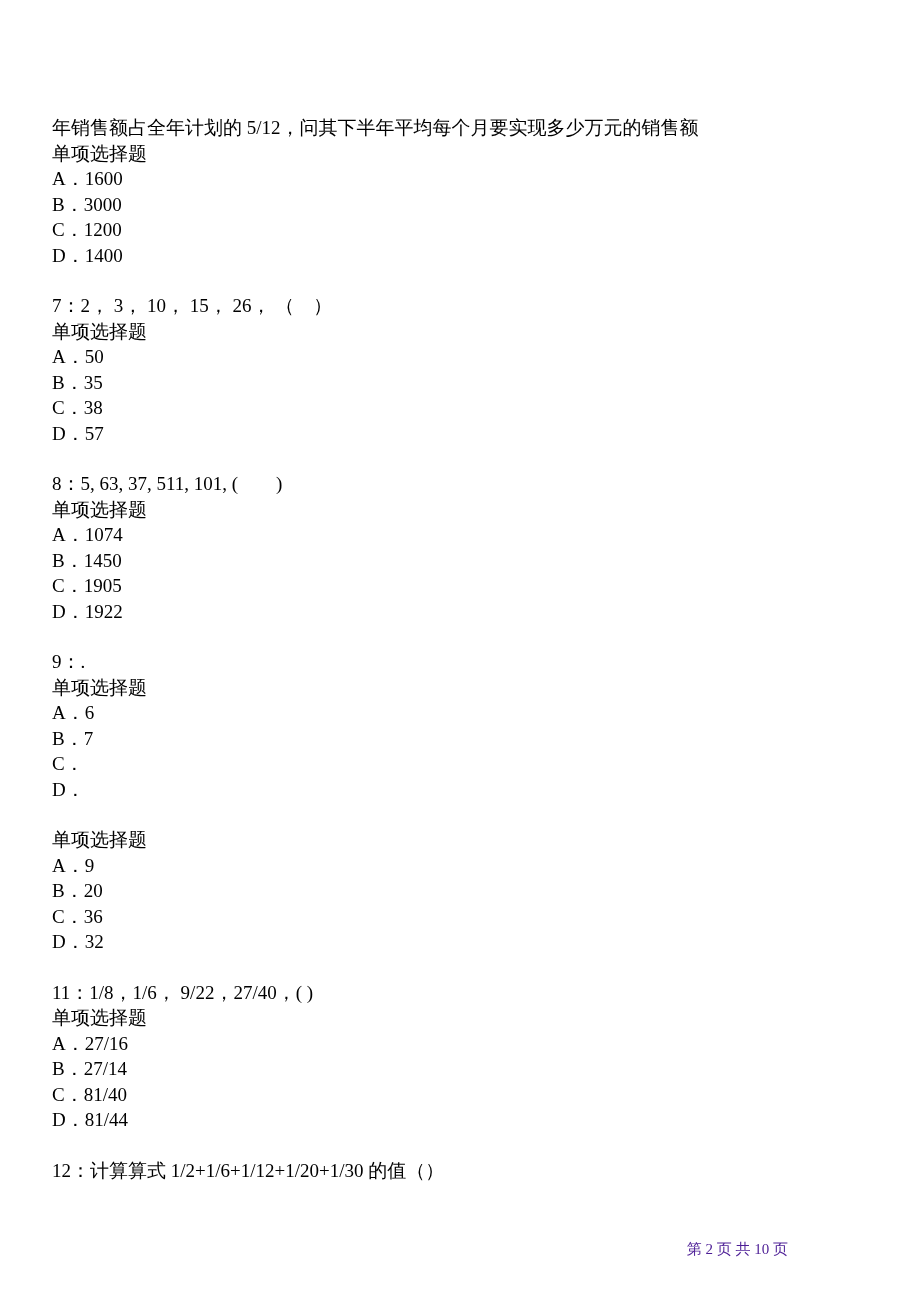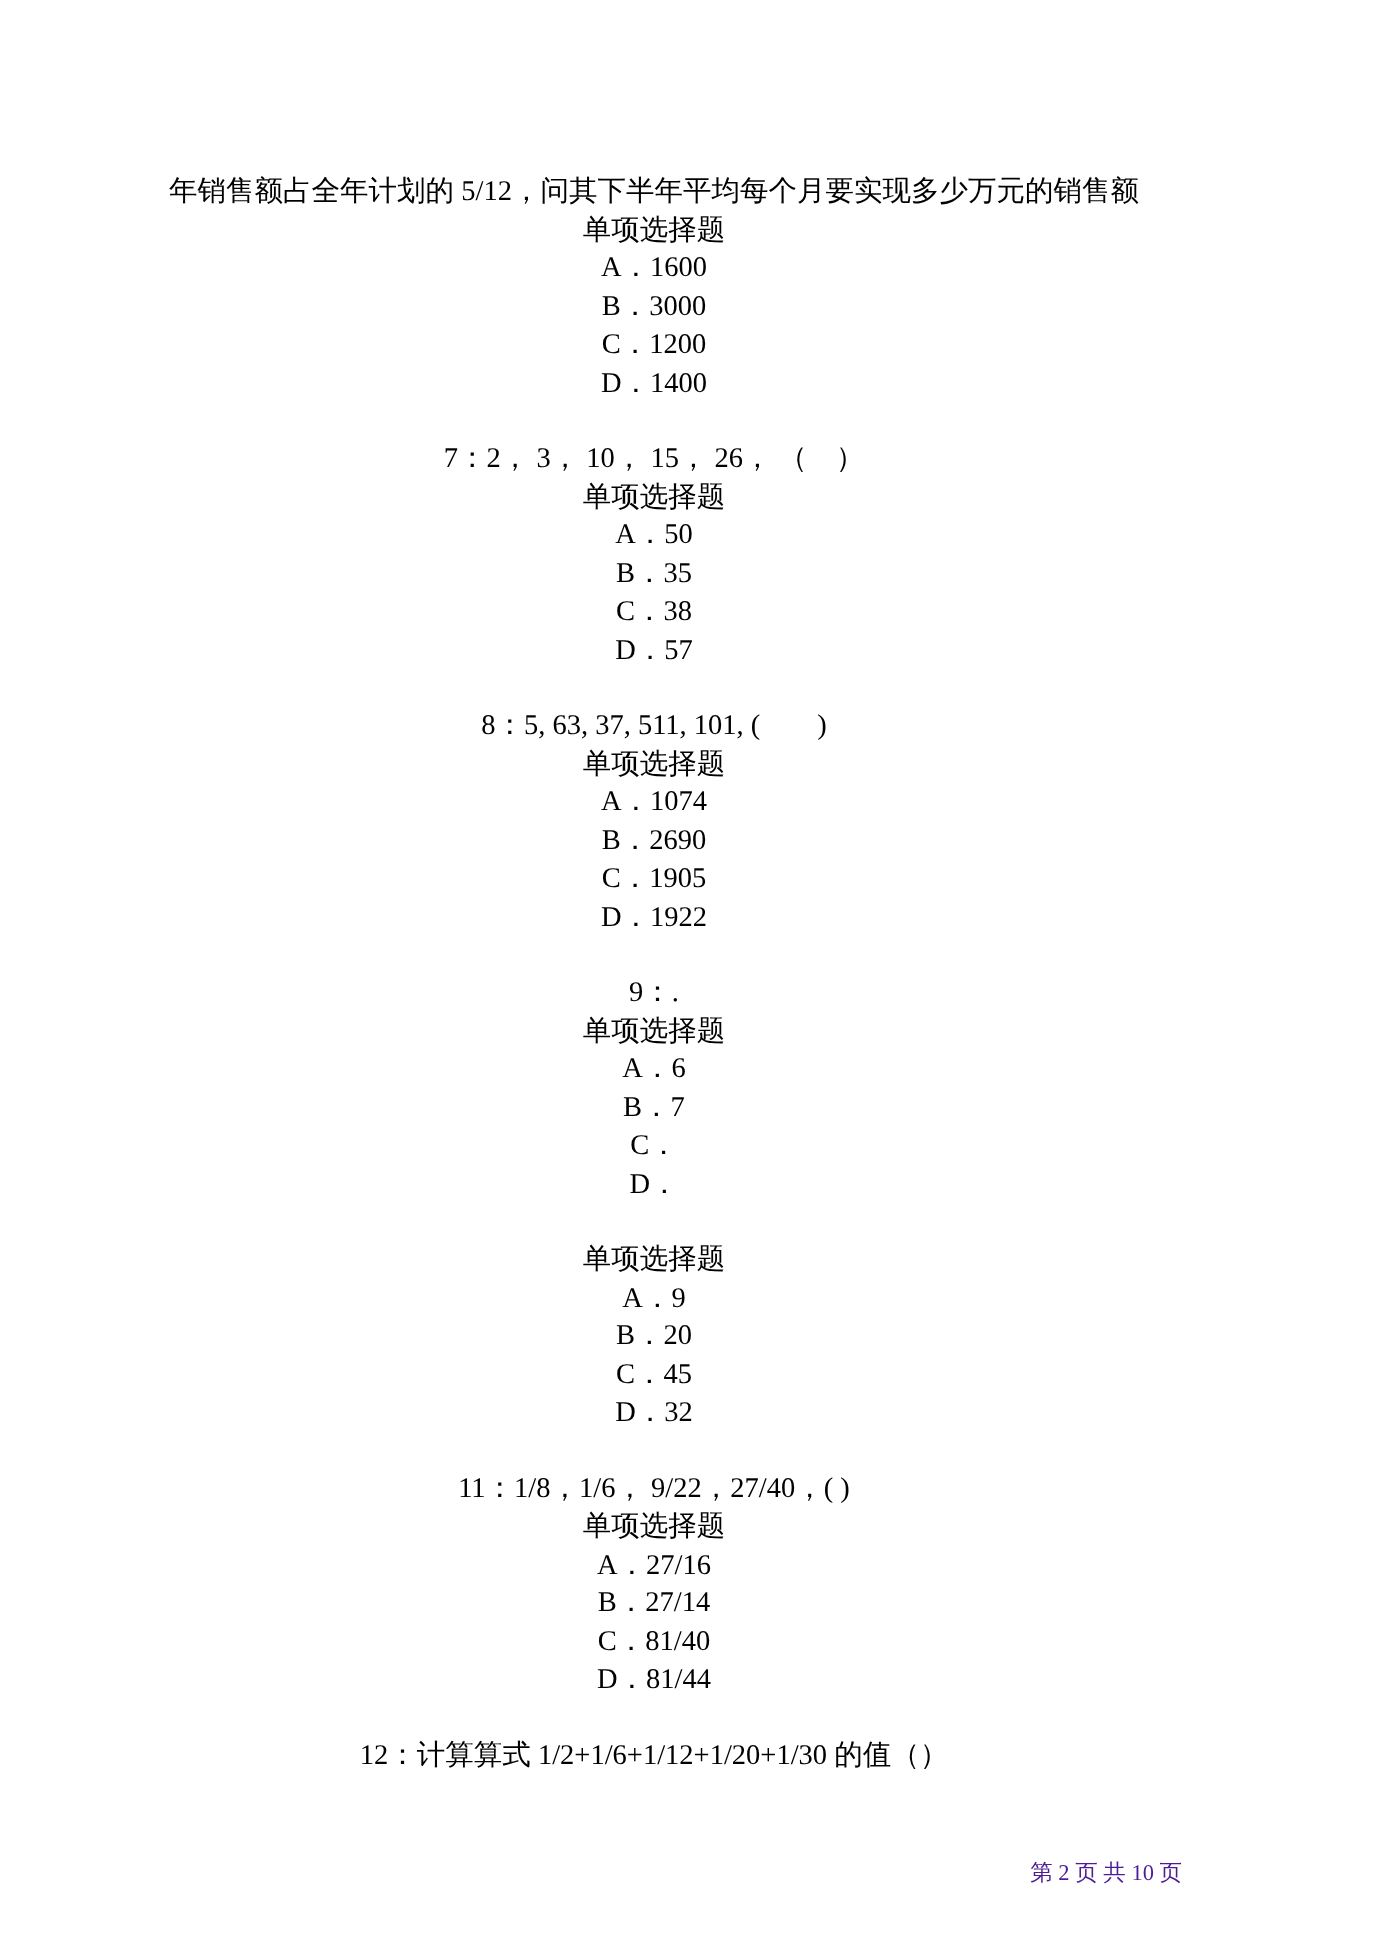--- a/index.html
+++ b/index.html
@@ -6,26 +6,25 @@
     margin: 0;
     padding: 0;
     background: #ffffff;
     width: 920px;
   }
   .page {
     width: 920px;
     height: 1302px;
     position: relative;
     box-sizing: border-box;
-    padding: 115px 128px 0 80px;
+    padding: 115px 128px 0 52px;
     font-family: "SimSun", "Songti SC", serif;
     font-size: 19px;
     line-height: 25.5px;
     color: #000;
-    text-align: center;
   }
   .content {
     white-space: normal;
   }
   .line {
     display: block;
   }
   .option {
     display: block;
   }
@@ -61,39 +60,39 @@
     <span class="option">A．50</span>
     <span class="option">B．35</span>
     <span class="option">C．38</span>
     <span class="option">D．57</span>
 
     <div class="block-gap"></div>
 
     <span class="line">8：5, 63, 37, 511, 101, (　　)</span>
     <span class="line">单项选择题</span>
     <span class="option">A．1074</span>
-    <span class="option">B．2690</span>
+    <span class="option">B．1450</span>
     <span class="option">C．1905</span>
     <span class="option">D．1922</span>
 
     <div class="block-gap"></div>
 
     <span class="line">9：.</span>
     <span class="line">单项选择题</span>
     <span class="option">A．6</span>
     <span class="option">B．7</span>
     <span class="option">C．</span>
     <span class="option">D．</span>
 
     <div class="block-gap"></div>
 
     <span class="line">单项选择题</span>
     <span class="option">A．9</span>
     <span class="option">B．20</span>
-    <span class="option">C．45</span>
+    <span class="option">C．36</span>
     <span class="option">D．32</span>
 
     <div class="block-gap"></div>
 
     <span class="line">11：1/8，1/6，  9/22，27/40，( )</span>
     <span class="line">单项选择题</span>
     <span class="option">A．27/16</span>
     <span class="option">B．27/14</span>
     <span class="option">C．81/40</span>
     <span class="option">D．81/44</span>

